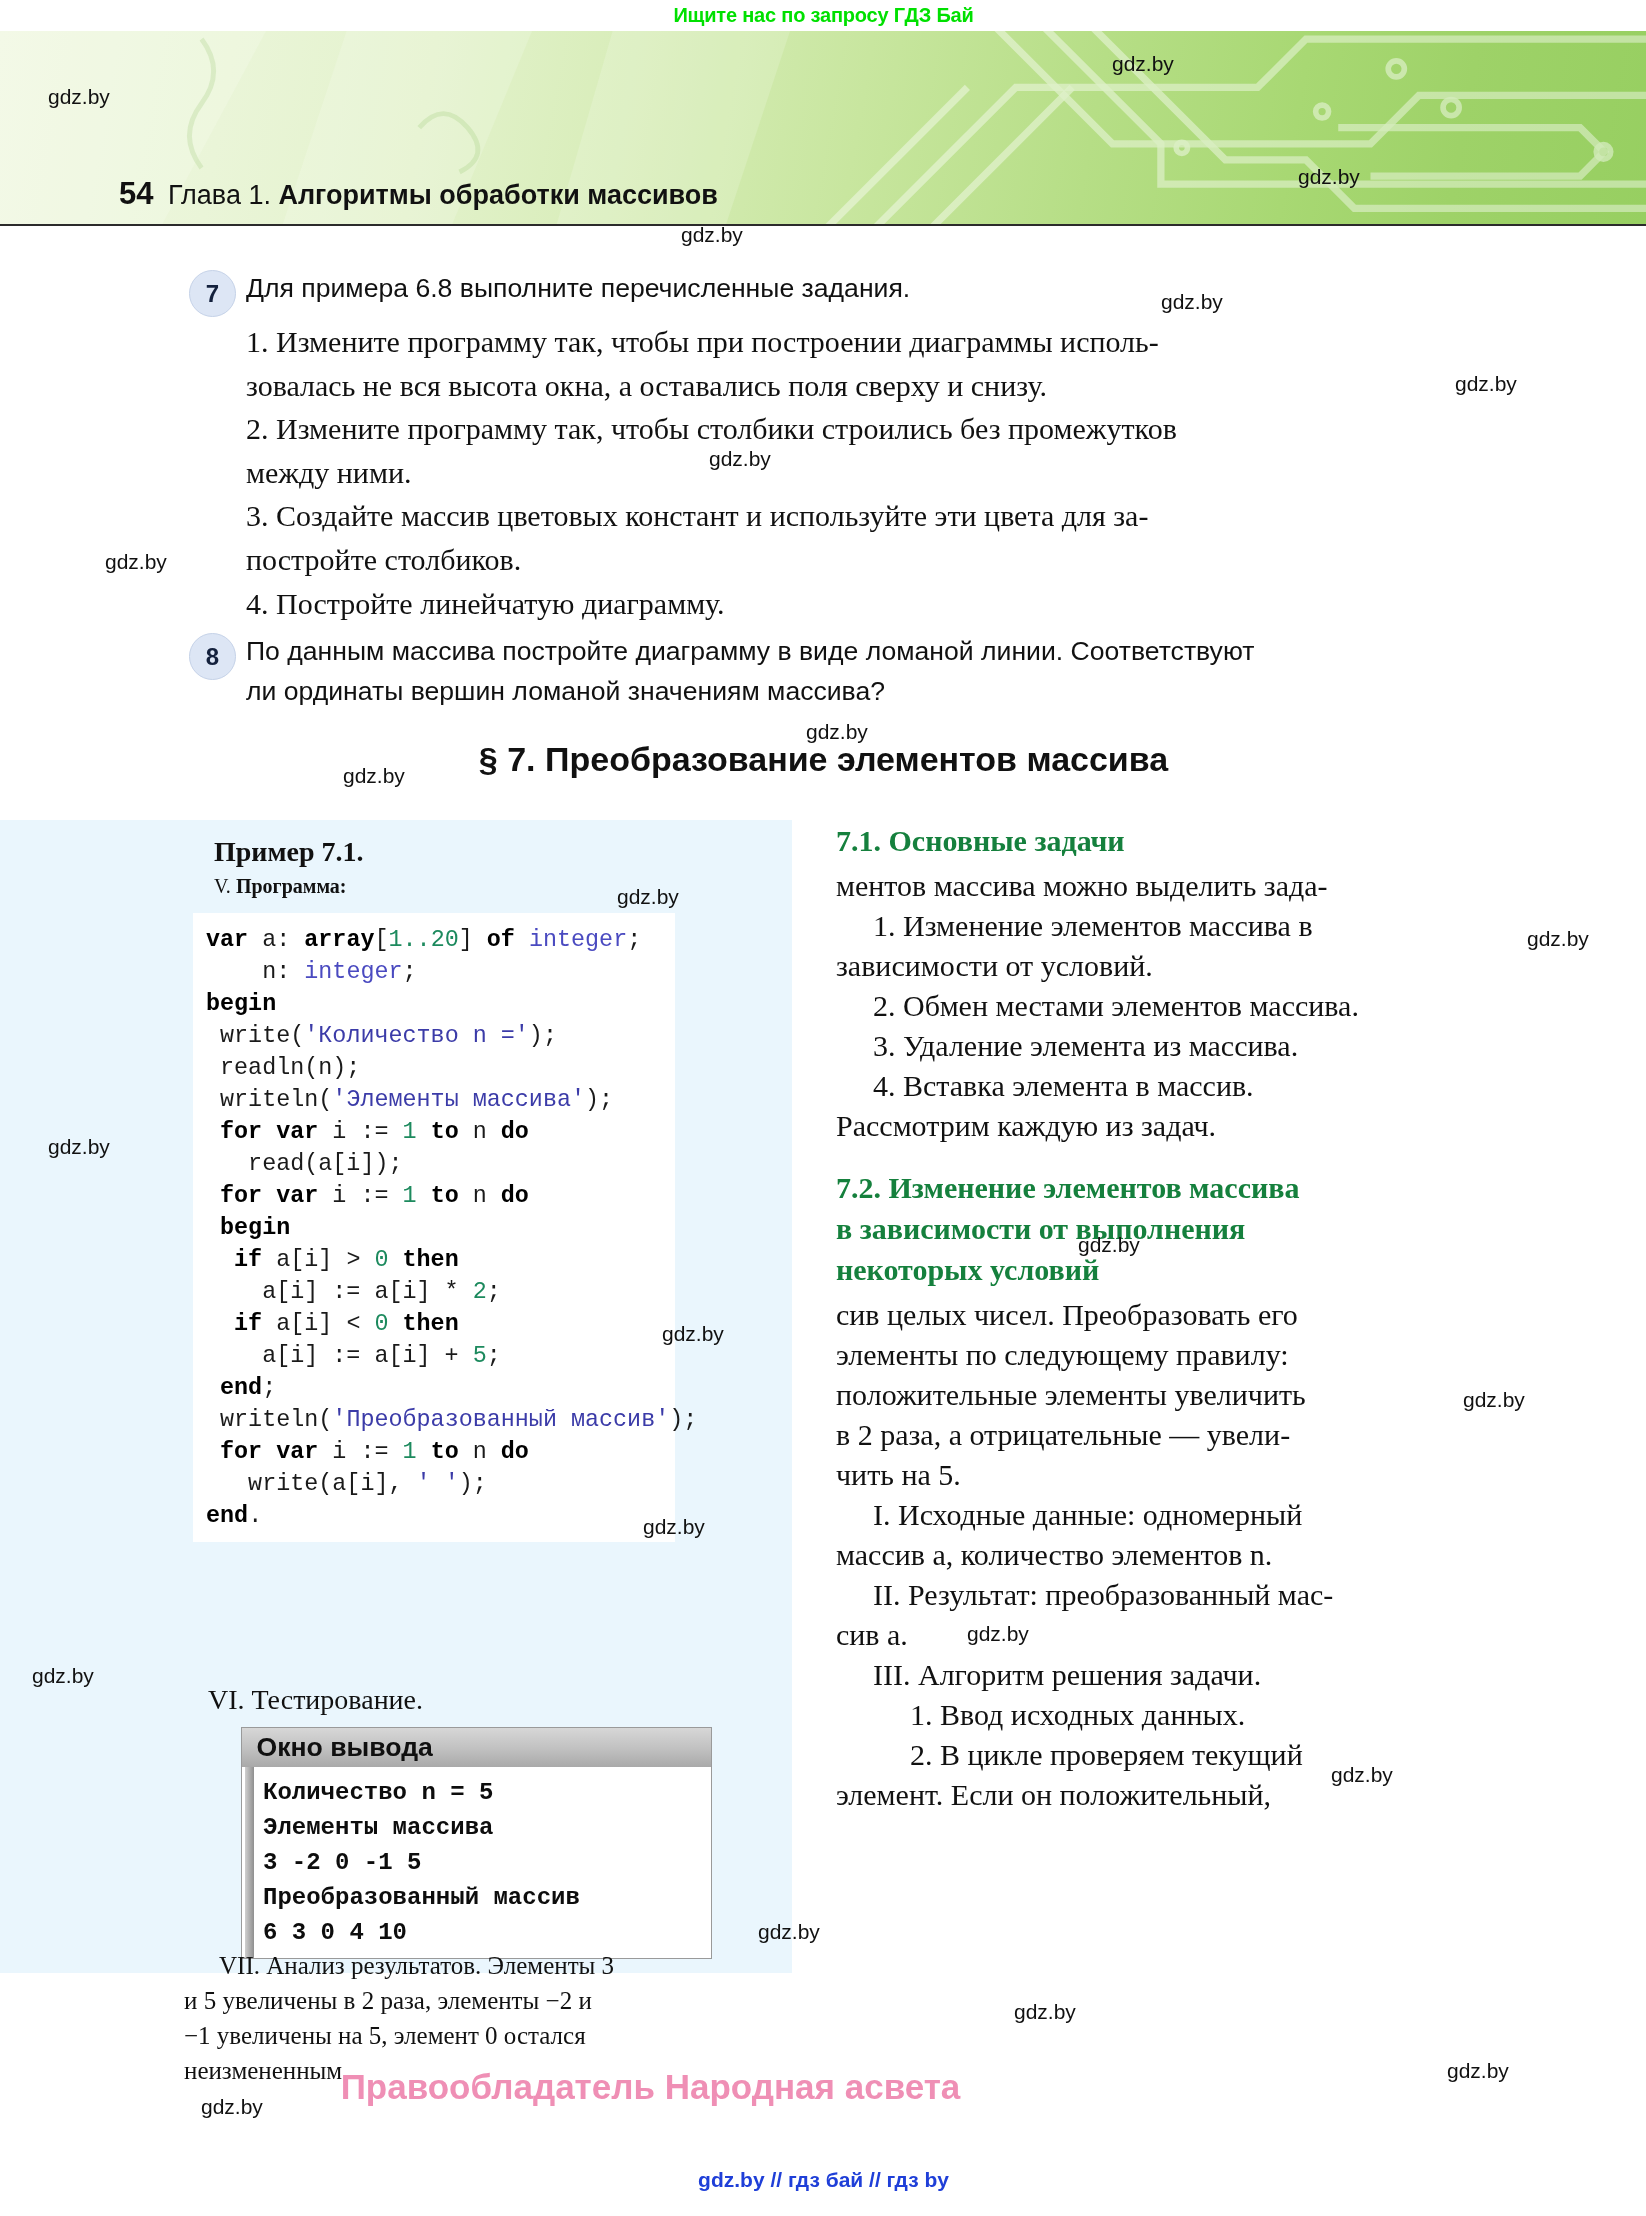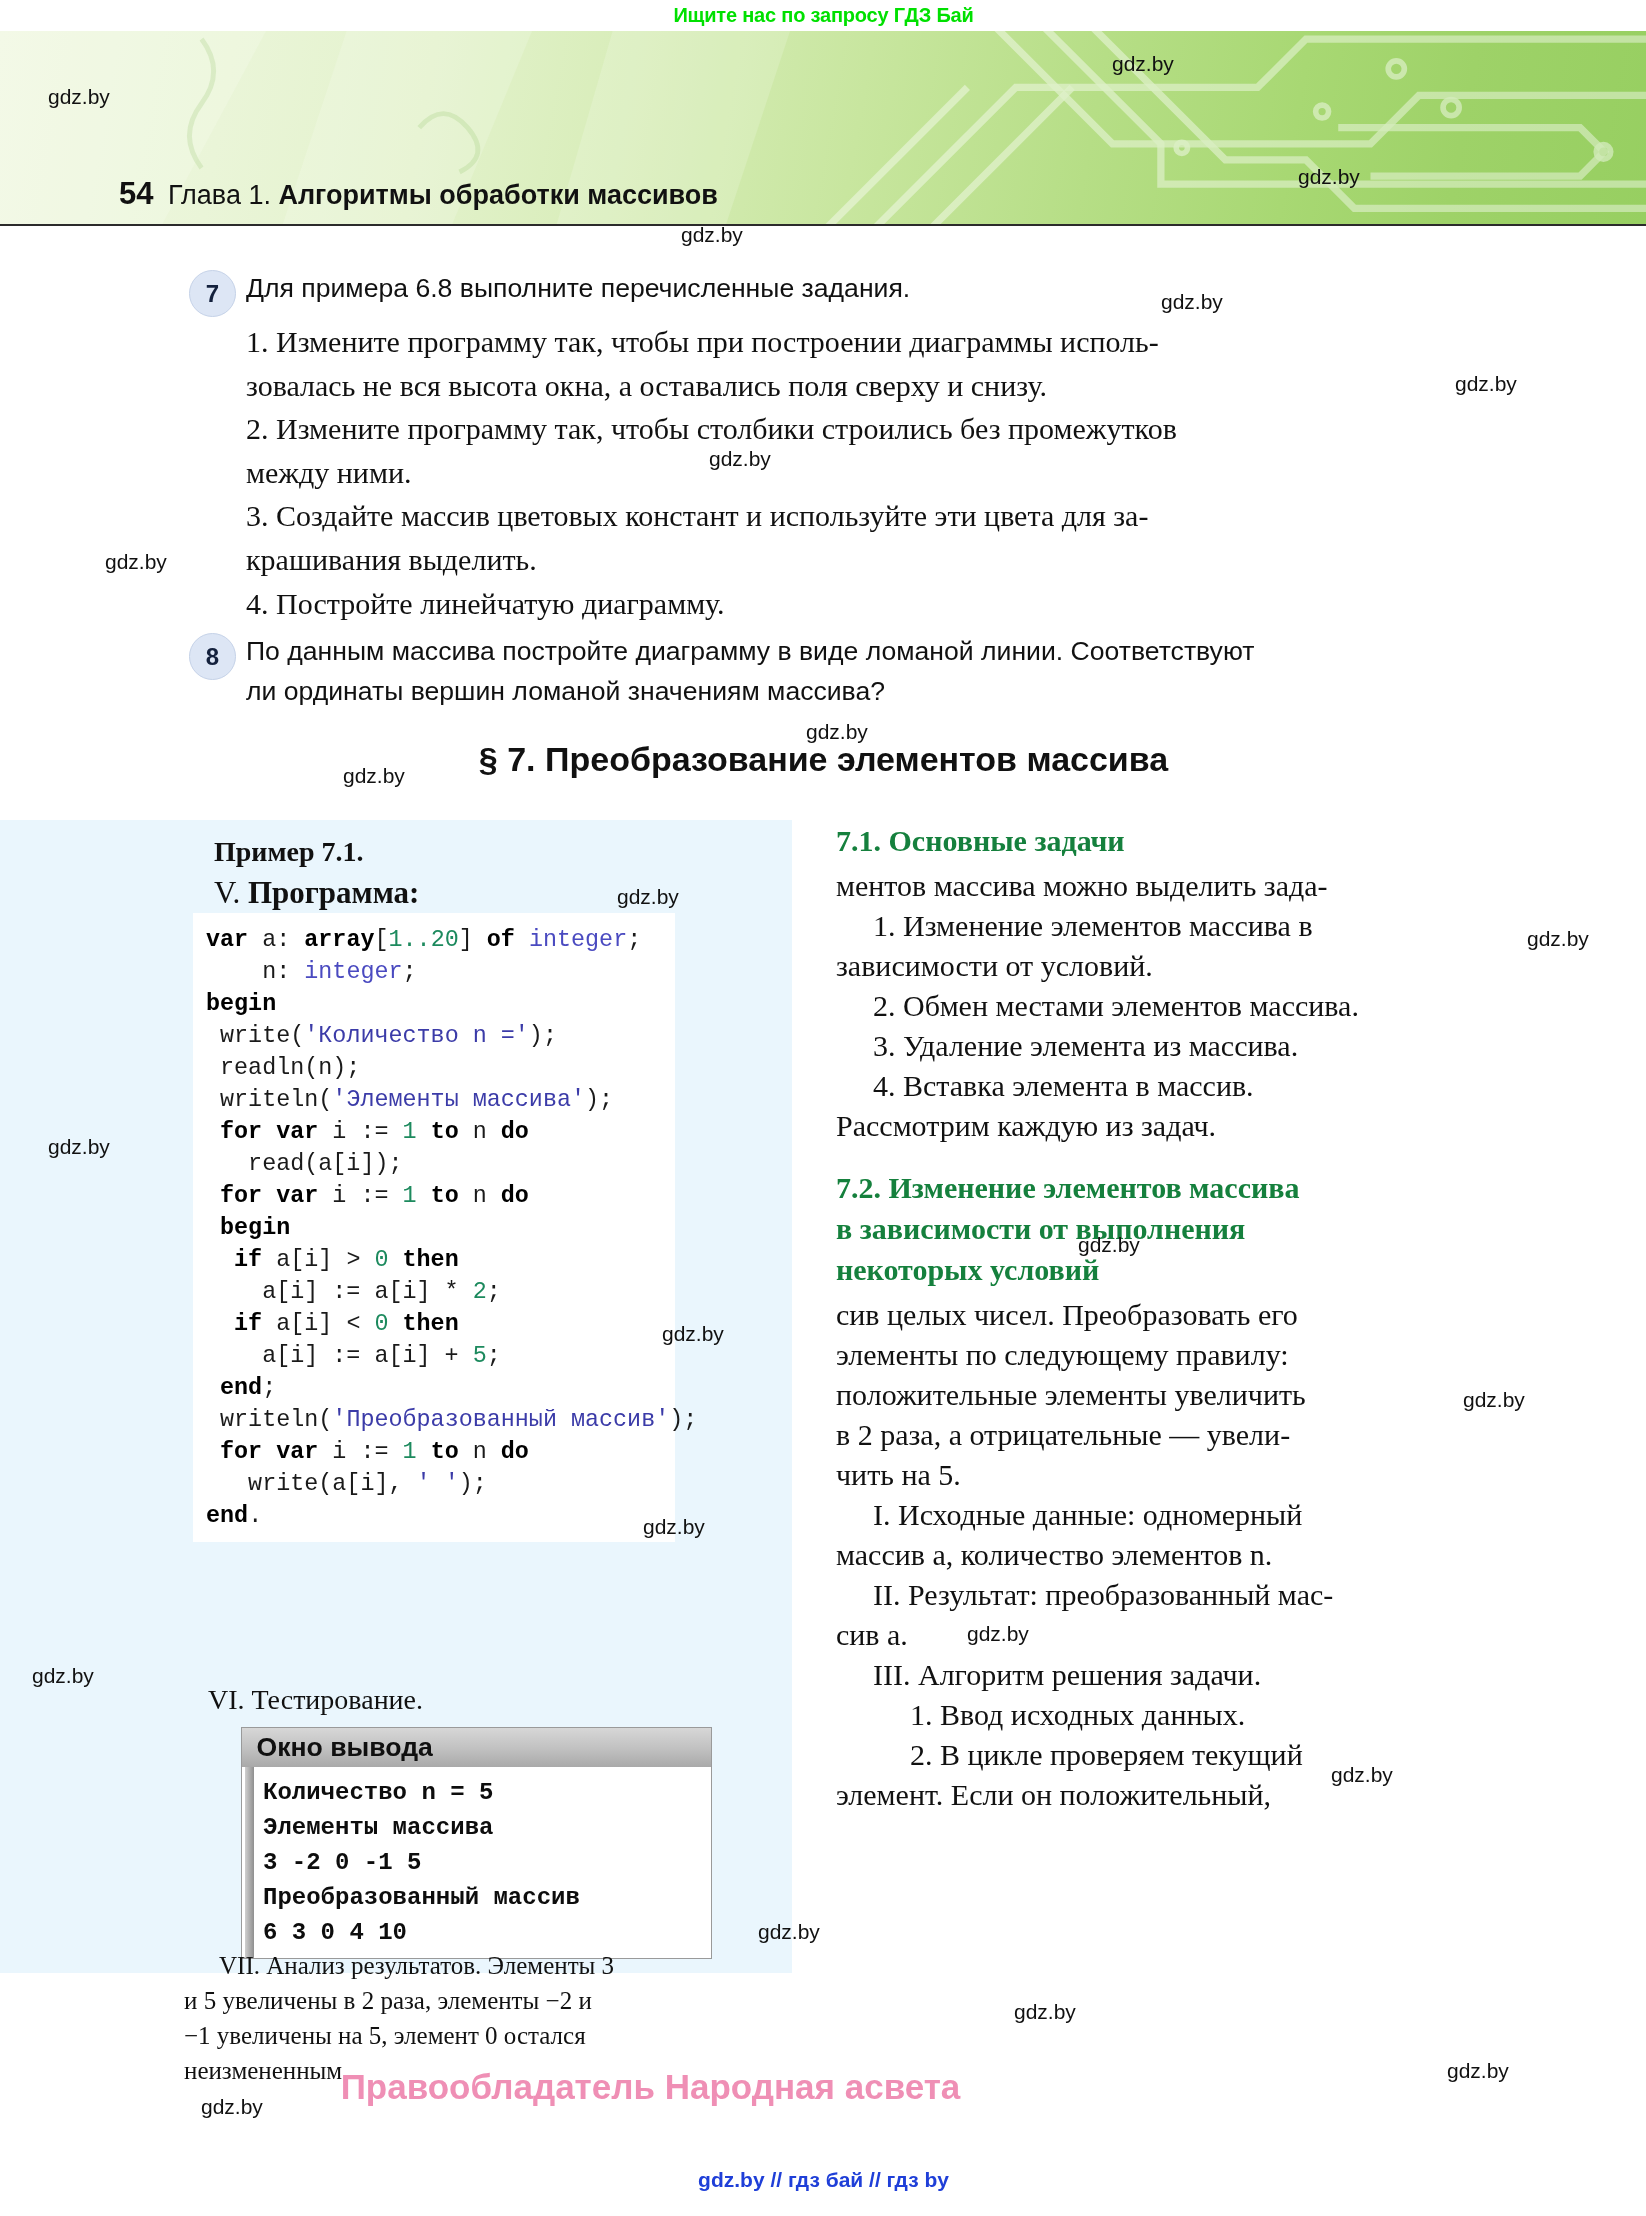--- a/index.html
+++ b/index.html
@@ -190,21 +190,21 @@
     left: 214px; top: 16px;
     font-family: "Liberation Serif", serif;
     font-size: 28px;
     font-weight: 700;
     color: #111111;
   }
   .program-label {
     position: absolute;
     left: 214px; top: 55px;
     font-family: "Liberation Serif", serif;
-    font-size: 31px;
+    font-size: 20px;
     color: #111111;
   }
   .program-label b { font-weight: 700; }
 
   .code-box {
     position: absolute;
     left: 193px; top: 93px;
     width: 482px;
     background: #ffffff;
     padding: 11.3px 8px 9.7px 13px;
@@ -388,21 +388,21 @@
 <div class="exercises">
   <div class="ex-item">
     <div class="ex-badge ex7-badge">7</div>
     <div class="ex7-lead">Для примера 6.8 выполните перечисленные задания.</div>
     <div class="ex7-list">
       <p class="hang">1. Измените программу так, чтобы при построении диаграммы исполь-</p>
       <p class="last-line">зовалась не вся высота окна, а оставались поля сверху и снизу.</p>
       <p class="hang">2. Измените программу так, чтобы столбики строились без промежутков</p>
       <p class="last-line">между ними.</p>
       <p class="hang">3. Создайте массив цветовых констант и используйте эти цвета для за-</p>
-      <p class="last-line">крашивания выделить.</p>
+      <p class="last-line">постройте столбиков.</p>
       <p class="last-line">4. Постройте линейчатую диаграмму.</p>
     </div>
   </div>
 
   <div class="ex8-wrap">
     <div class="ex-badge ex8-badge">8</div>
     <div class="ex8-text">
       <div>По данным массива постройте диаграмму в виде ломаной линии. Соответствуют</div>
       <div class="l2">ли ординаты вершин ломаной значениям массива?</div>
     </div>

